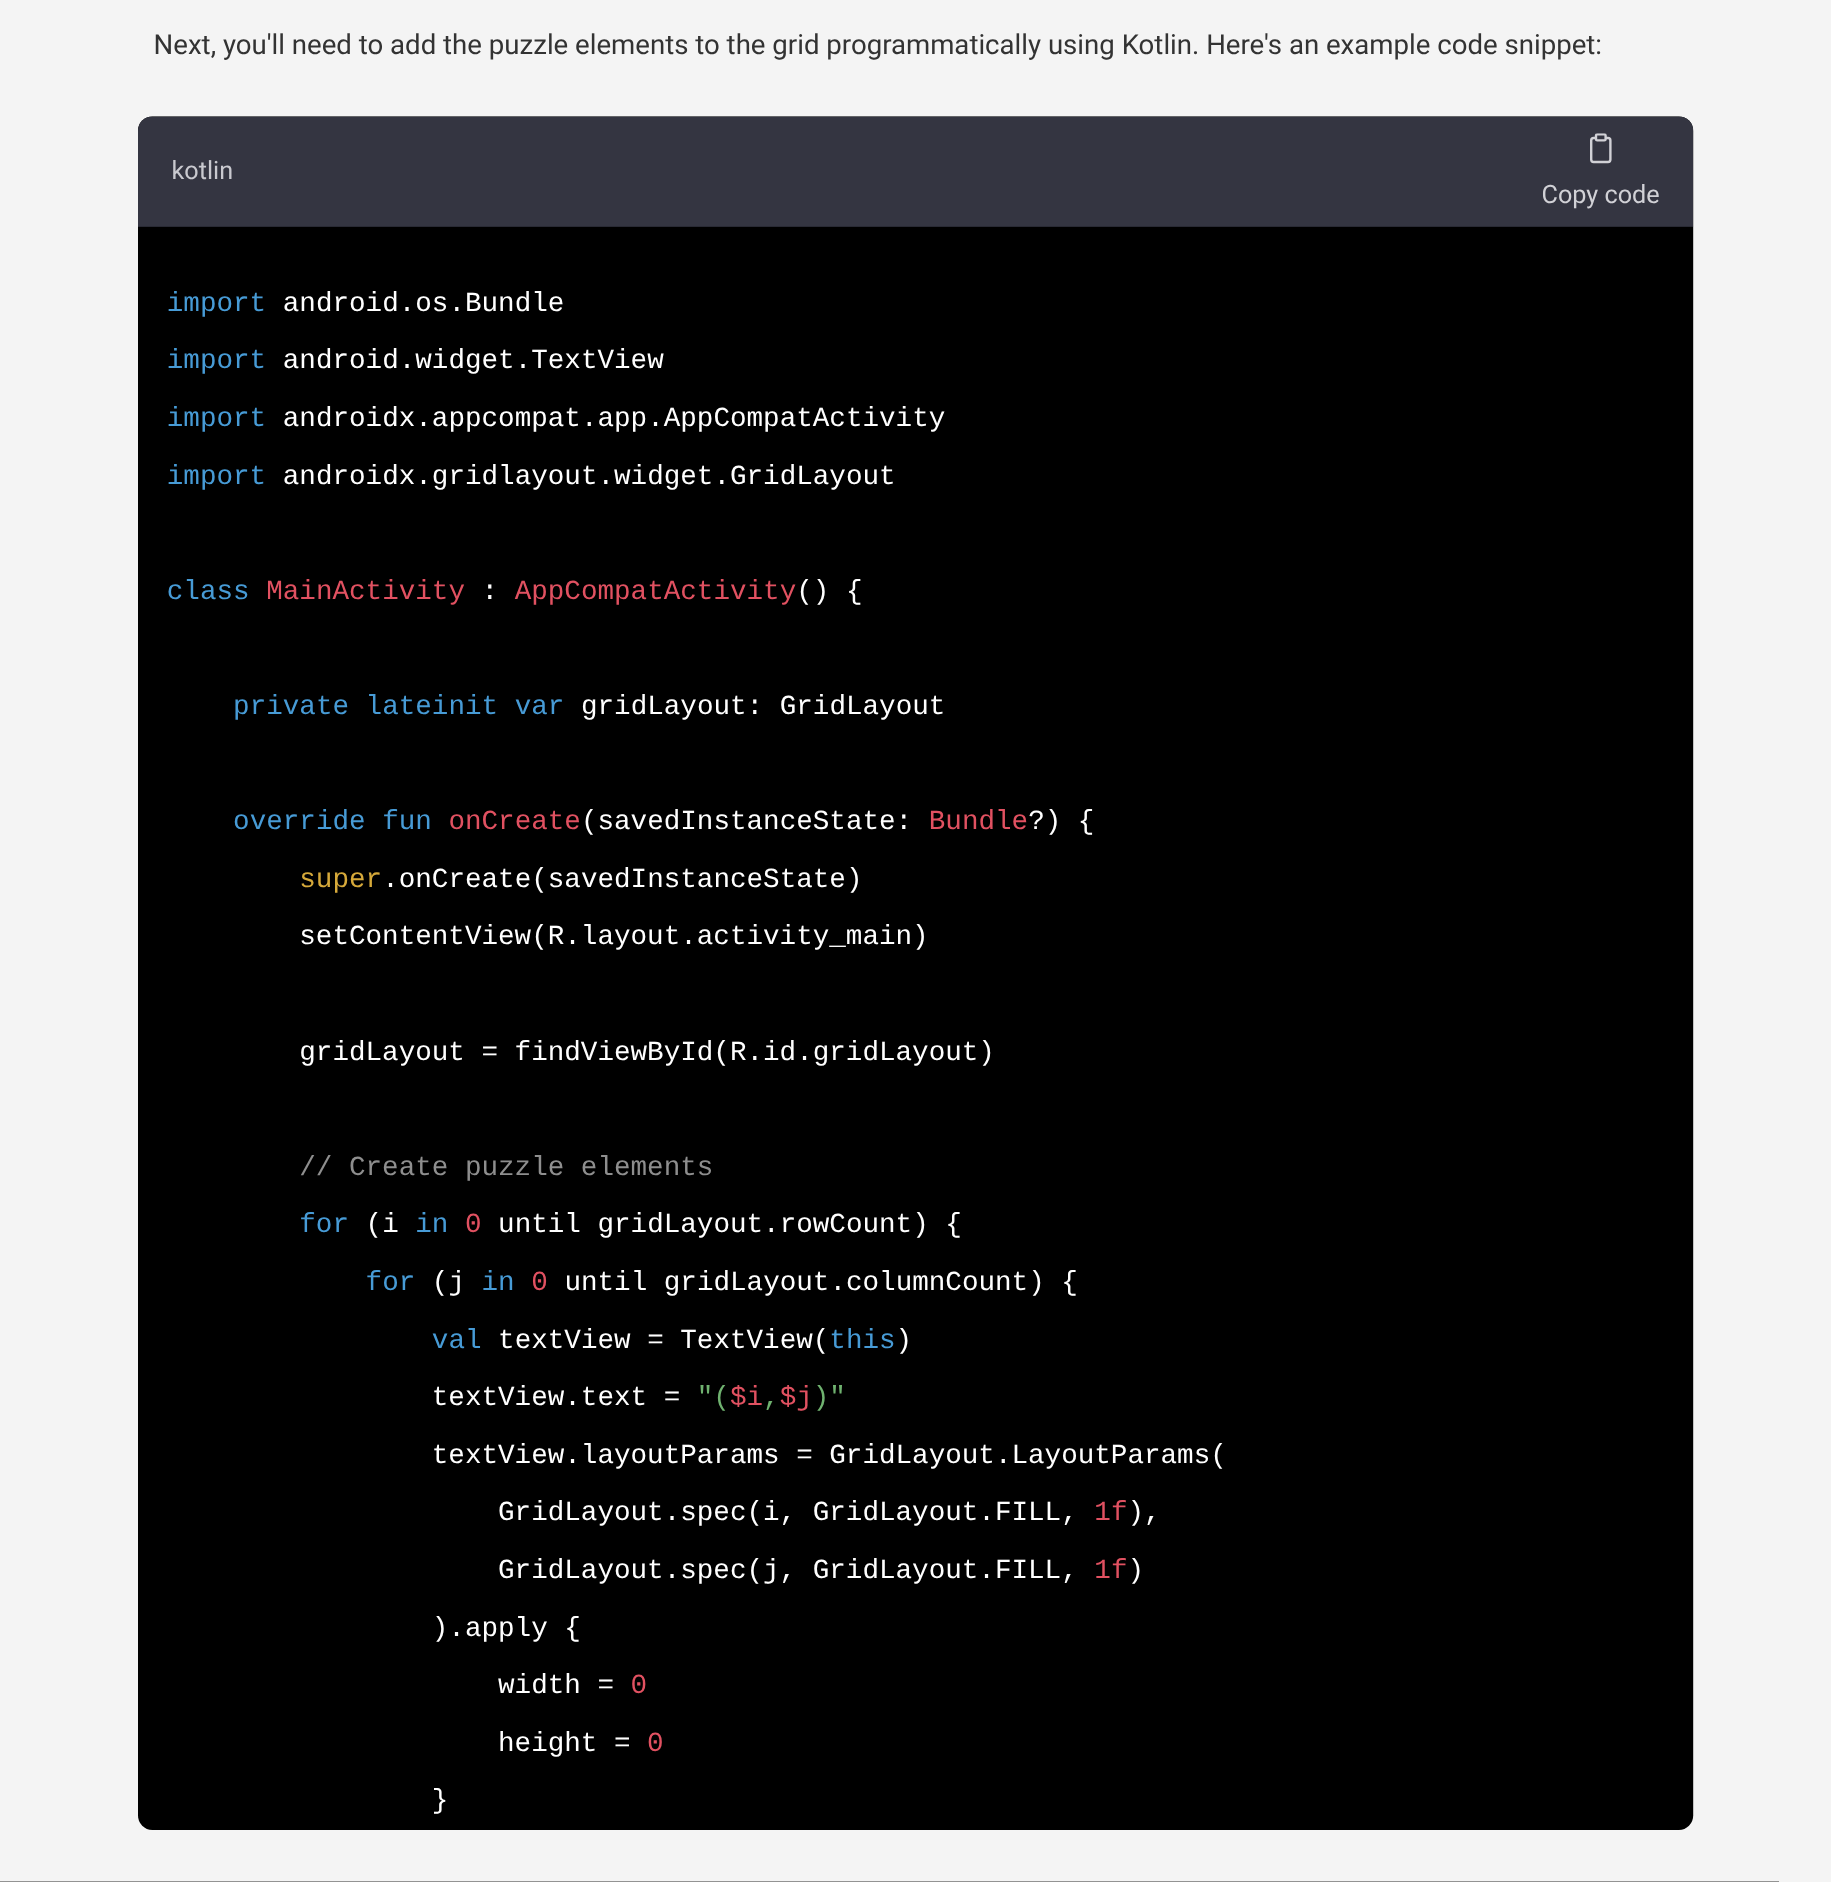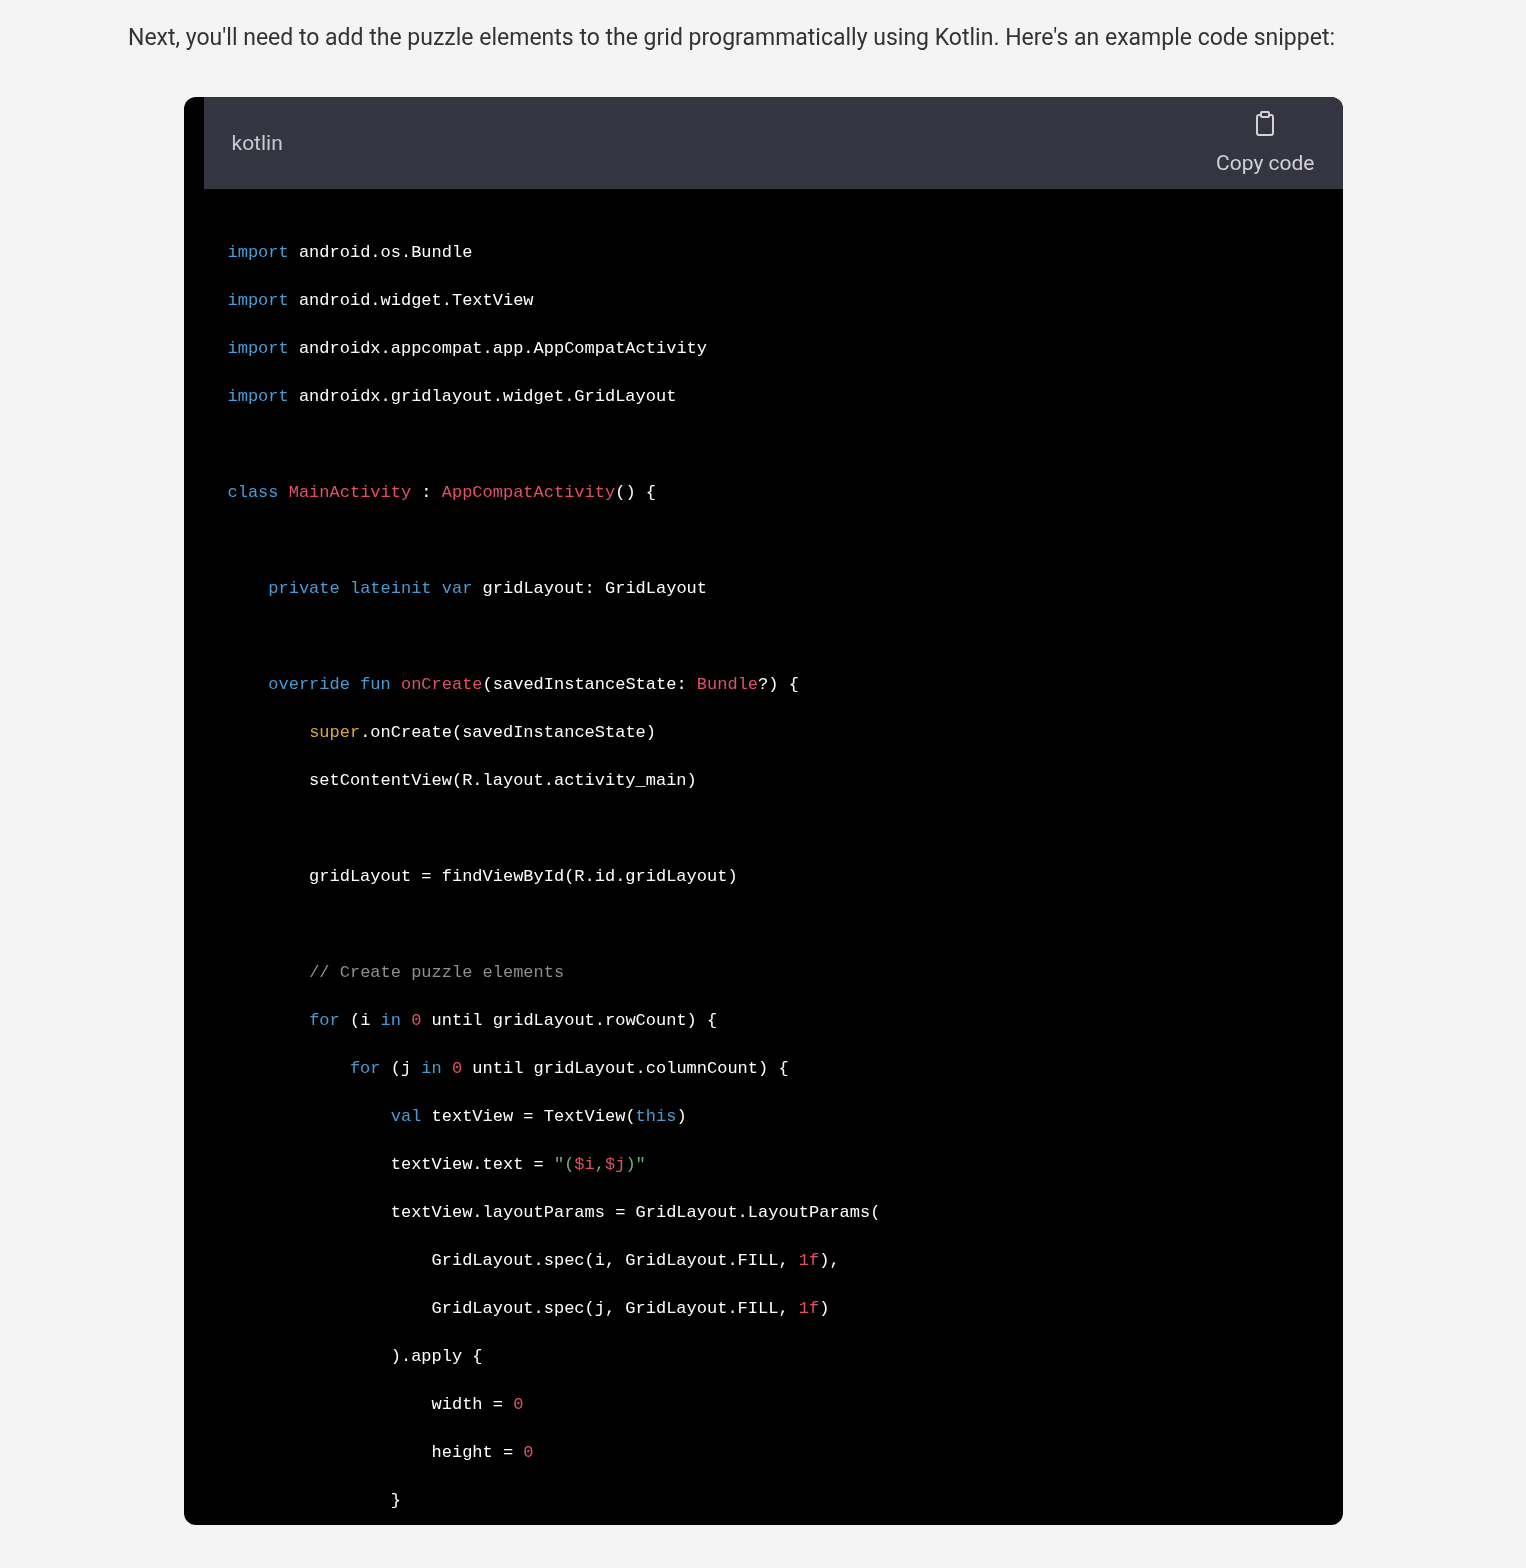--- a/index.html
+++ b/index.html
@@ -13,23 +13,22 @@
     color: #333333;
     font-size: 23px;
     line-height: 1.6;
     margin: 0 0 40px 128px;
     max-width: 1250px;
   }
   .code-card {
     background: #000000;
     border-radius: 12px;
     margin: 0 auto;
-    width: 1159px;
+    width: 1296px;
     overflow: hidden;
-    padding-left: 20px;
   }
   .code-header {
     background: #343541;
     display: flex;
     justify-content: space-between;
     align-items: center;
     padding: 14px 28px 14px 28px;
     color: #d1d1d6;
     font-size: 21px;
   }
@@ -45,21 +44,21 @@
   .copy-icon {
     width: 22px;
     height: 26px;
     position: relative;
     display: inline-block;
   }
   .copy-icon svg { display: block; }
   .code-body {
     padding: 40px 24px 0 24px;
     font-family: "SFMono-Regular", Menlo, Consolas, "Liberation Mono", monospace;
-    font-size: 17px;
+    font-size: 23px;
     line-height: 48px;
     color: #ffffff;
     white-space: pre;
   }
   .tok-kw     { color: #479bd6; }   
   .tok-type   { color: #e15161; }   
   .tok-str    { color: #6fb26f; }   
   .tok-num    { color: #e15161; }   
   .tok-comment{ color: #8e8e8e; }   
   .tok-super  { color: #d6a93a; }   

